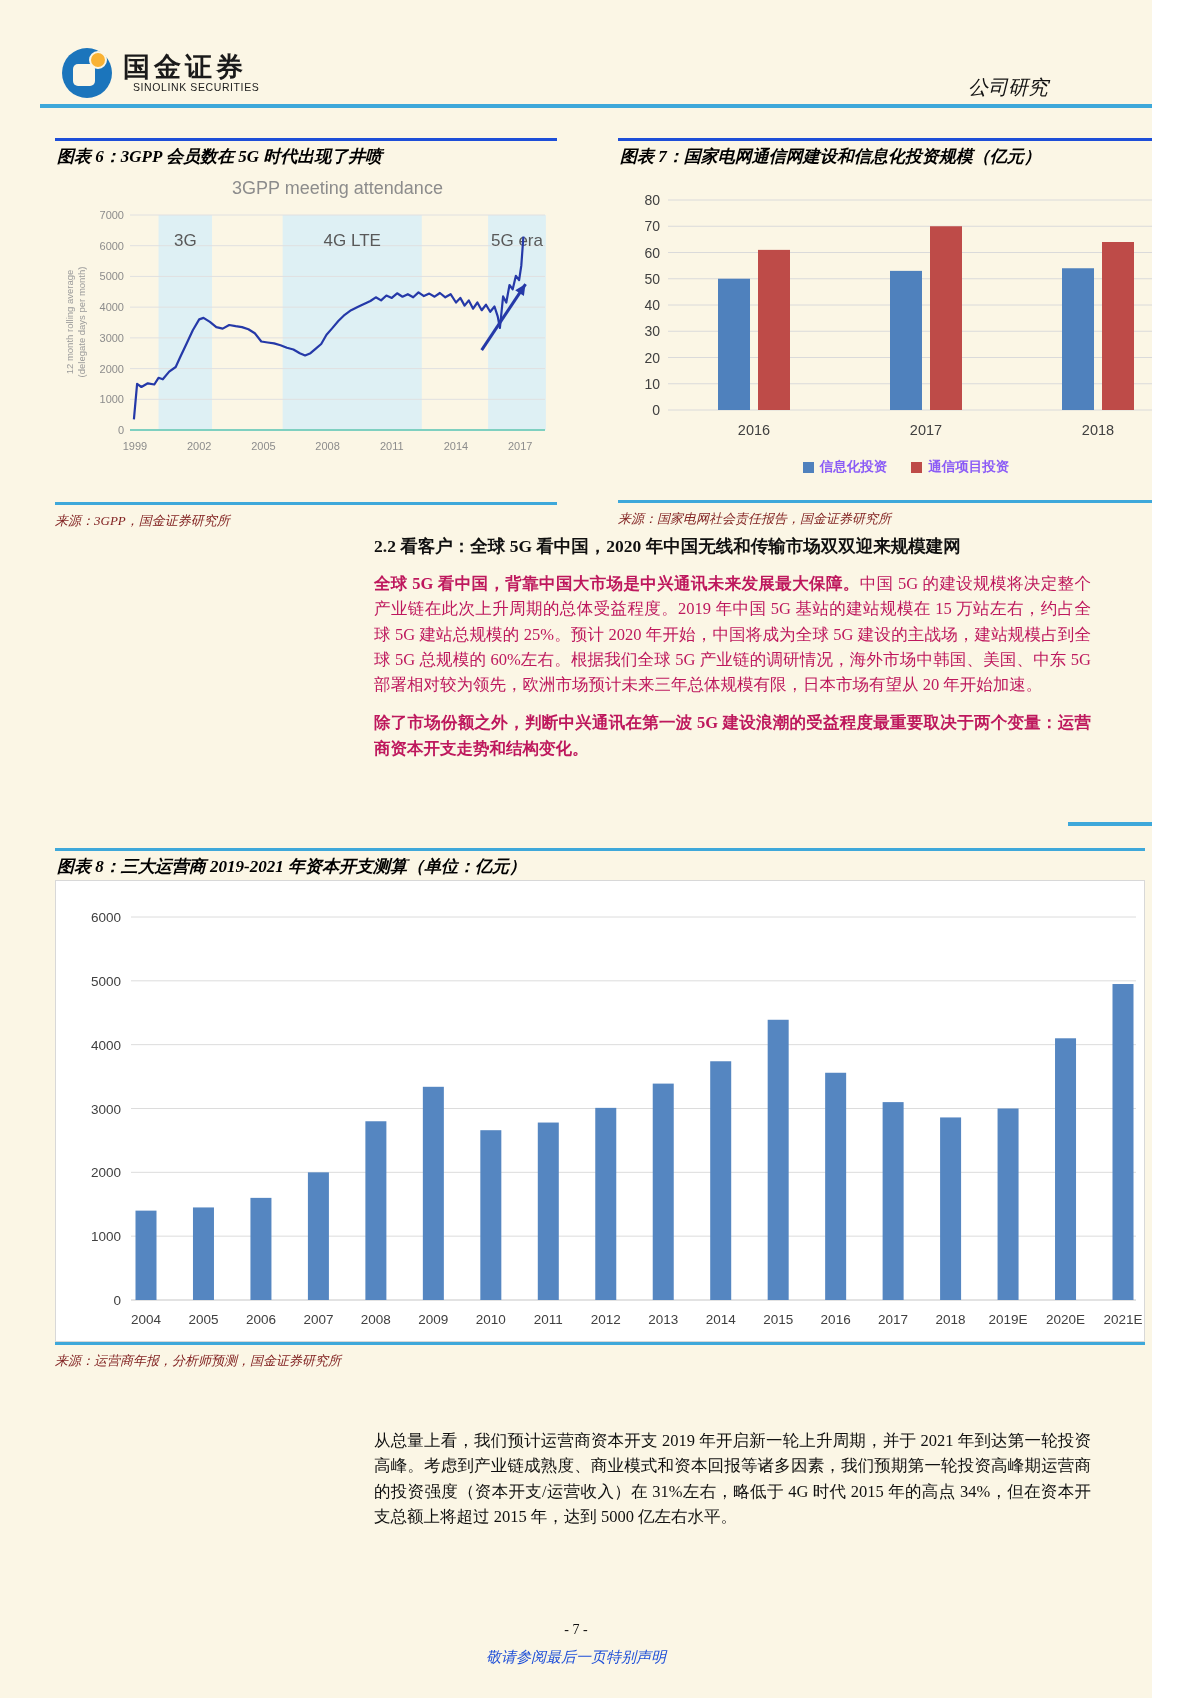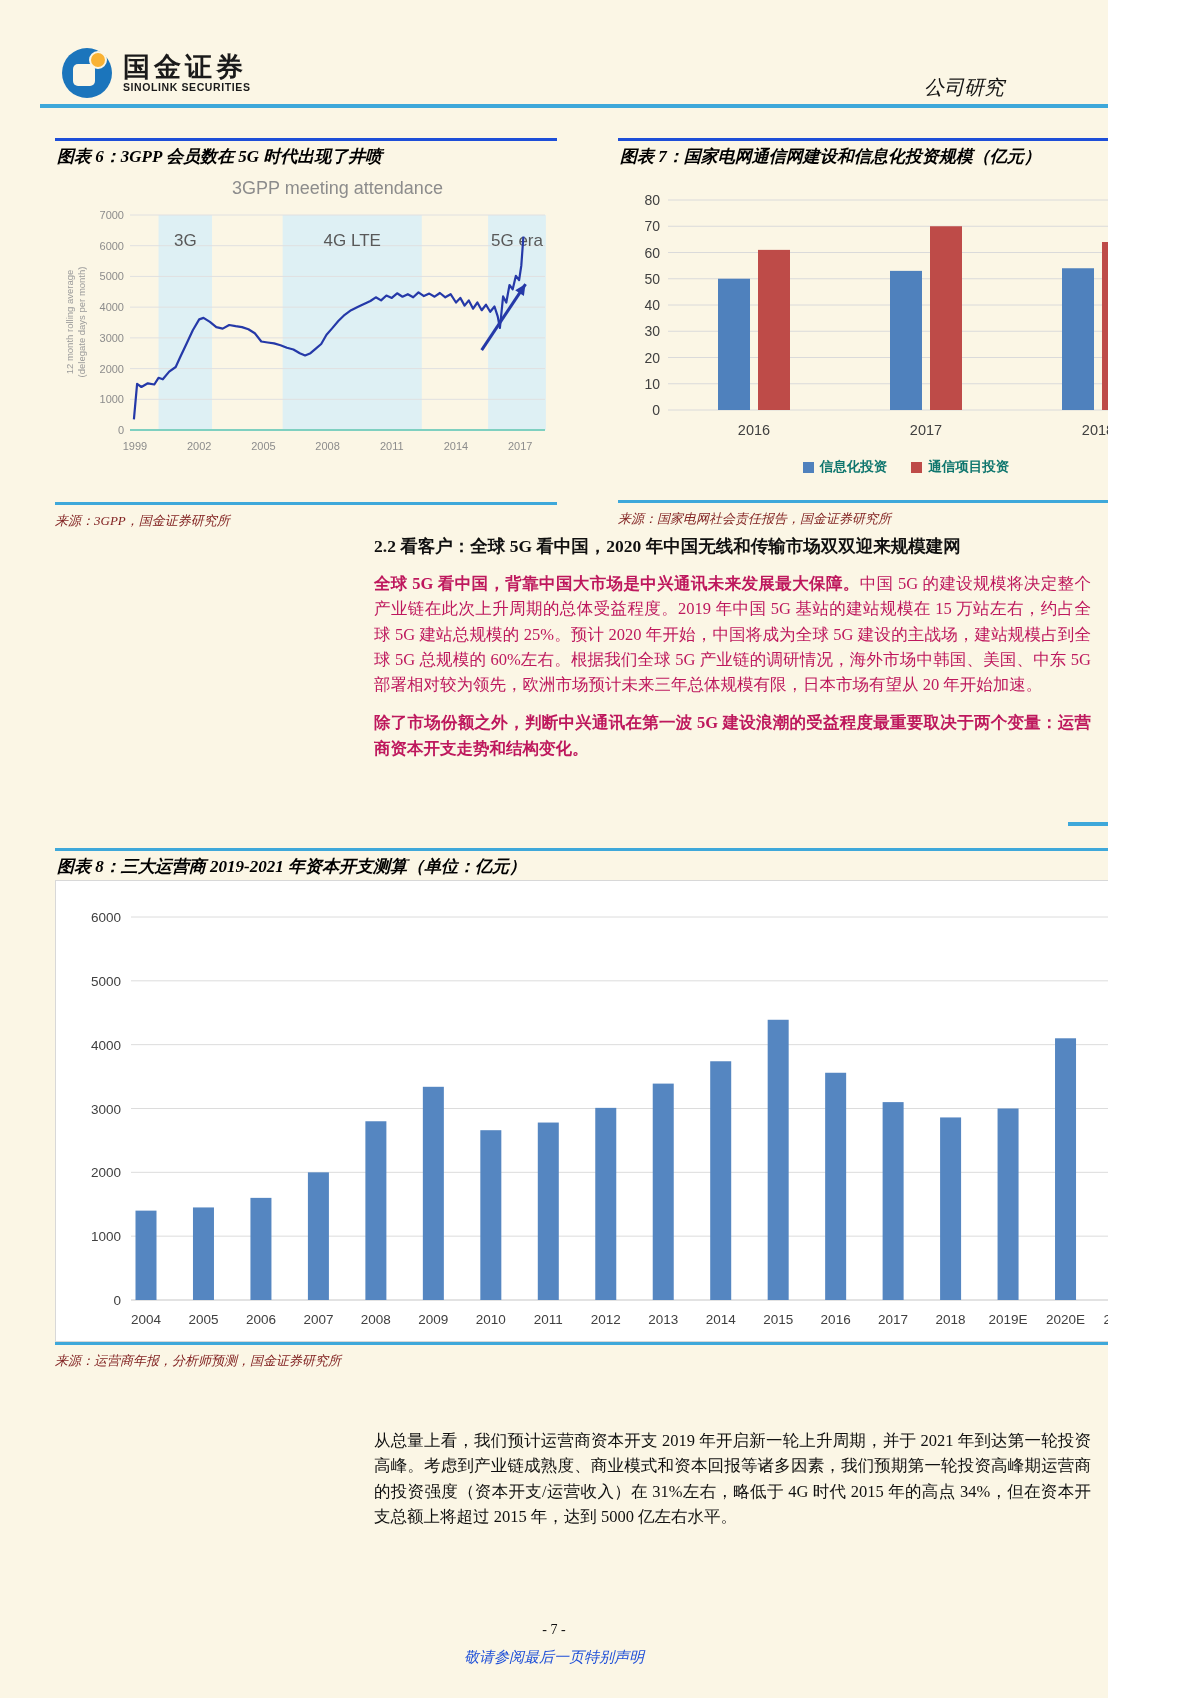--- a/index.html
+++ b/index.html
@@ -1,26 +1,26 @@
 <!DOCTYPE html>
 <html><head>
 <meta charset="utf-8">
 <style>
   html,body{margin:0;padding:0;}
   body{font-family:"Liberation Serif", serif; color:#141414;}
-  #page{position:relative;width:1108px;height:1698px;background:#FBF6E5;overflow:hidden;}
+  #page{position:relative;width:1108px;height:1698px;background:#FBF6E5;overflow:hidden;padding-left:44px;}
 
   
   .logo{position:absolute;left:62px;top:48px;display:flex;gap:11px;align-items:center;}
   .logo-mark{width:50px;height:50px;position:relative;}
   .logo-circle{position:absolute;inset:0;background:#1B75BC;border-radius:50%;}
   .logo-square{position:absolute;left:11px;top:16px;width:22px;height:22px;background:#FBF6E5;border-radius:5px;}
   .logo-dot{position:absolute;right:5px;top:3px;width:14px;height:14px;background:#F9B233;border-radius:50%;border:2px solid #FBF6E5;}
   .brand-cn{font-size:27px;font-weight:bold;letter-spacing:4px;color:#1A1A1A;line-height:1.05;}
-  .brand-en{font-size:10.5px;font-weight:bold;letter-spacing:0.6px;color:#1A1A1A;font-family:"Liberation Sans",sans-serif;}
+  .brand-en{font-size:10.5px;font-weight:normal;letter-spacing:0.6px;color:#1A1A1A;font-family:"Liberation Sans",sans-serif;margin-left:10px;}
   .category{position:absolute;right:104px;top:74px;font-size:20px;font-style:italic;color:#111;}
   .header-rule{position:absolute;left:40px;top:104px;width:1120px;height:4px;background:#3EA8DA;}
 
   
   .figblock{position:absolute;}
   #figblock6{left:55px;top:138px;width:502px;}
   #figblock7{left:570px;top:138px;width:576px;margin-left:48px;}
   #figblock8{left:55px;top:848px;width:1090px;}
   .fig-titlebar{border-top:3px solid #1d4ed8;padding:4px 2px 2px 2px;height:23px;}
   #figblock8 .fig-titlebar{border-top-color:#3EA8DA;}
@@ -28,21 +28,21 @@
   .chartwrap{position:relative;}
   #fig6chart{height:332px;}
   #fig7chart{height:330px;}
   #fig8chart{height:462px;background:#FFFFFF;border:1px solid #D8D8D8;box-sizing:border-box;}
   .fig-rule{height:3px;background:#3EA8DA;}
   .source{font-style:italic;font-size:13px;padding-top:7px;color:#7f1d1d;}
 
   .annot{position:absolute;right:42px;top:140px;width:192px;text-align:right;
          font-family:"Liberation Sans",sans-serif;font-size:13.5px;line-height:1.42;color:#3A55A8;}
   .fig7-legend{position:absolute;left:0;right:0;top:288px;display:flex;justify-content:center;gap:24px;}
-  .leg-item{display:flex;align-items:center;gap:6px;font-size:13.5px;font-weight:bold;color:#0f766e;}
+  .leg-item{display:flex;align-items:center;gap:6px;font-size:13.5px;font-weight:bold;color:#8b5cf6;}
   .leg-sq{width:11px;height:11px;display:inline-block;}
 
   
   #sectionblk{position:absolute;left:374px;top:534px;width:717px;}
   #sectionblk h2{margin:0;font-size:17.5px;font-weight:bold;color:#101010;}
   .para{margin:13px 0 0 0;font-size:16.5px;line-height:25.3px;text-align:justify;color:#be185d;}
   .para.bold{font-weight:bold;}
 
   #edge-rule{position:absolute;left:1068px;top:822px;width:132px;height:4px;background:#3EA8DA;}
 

